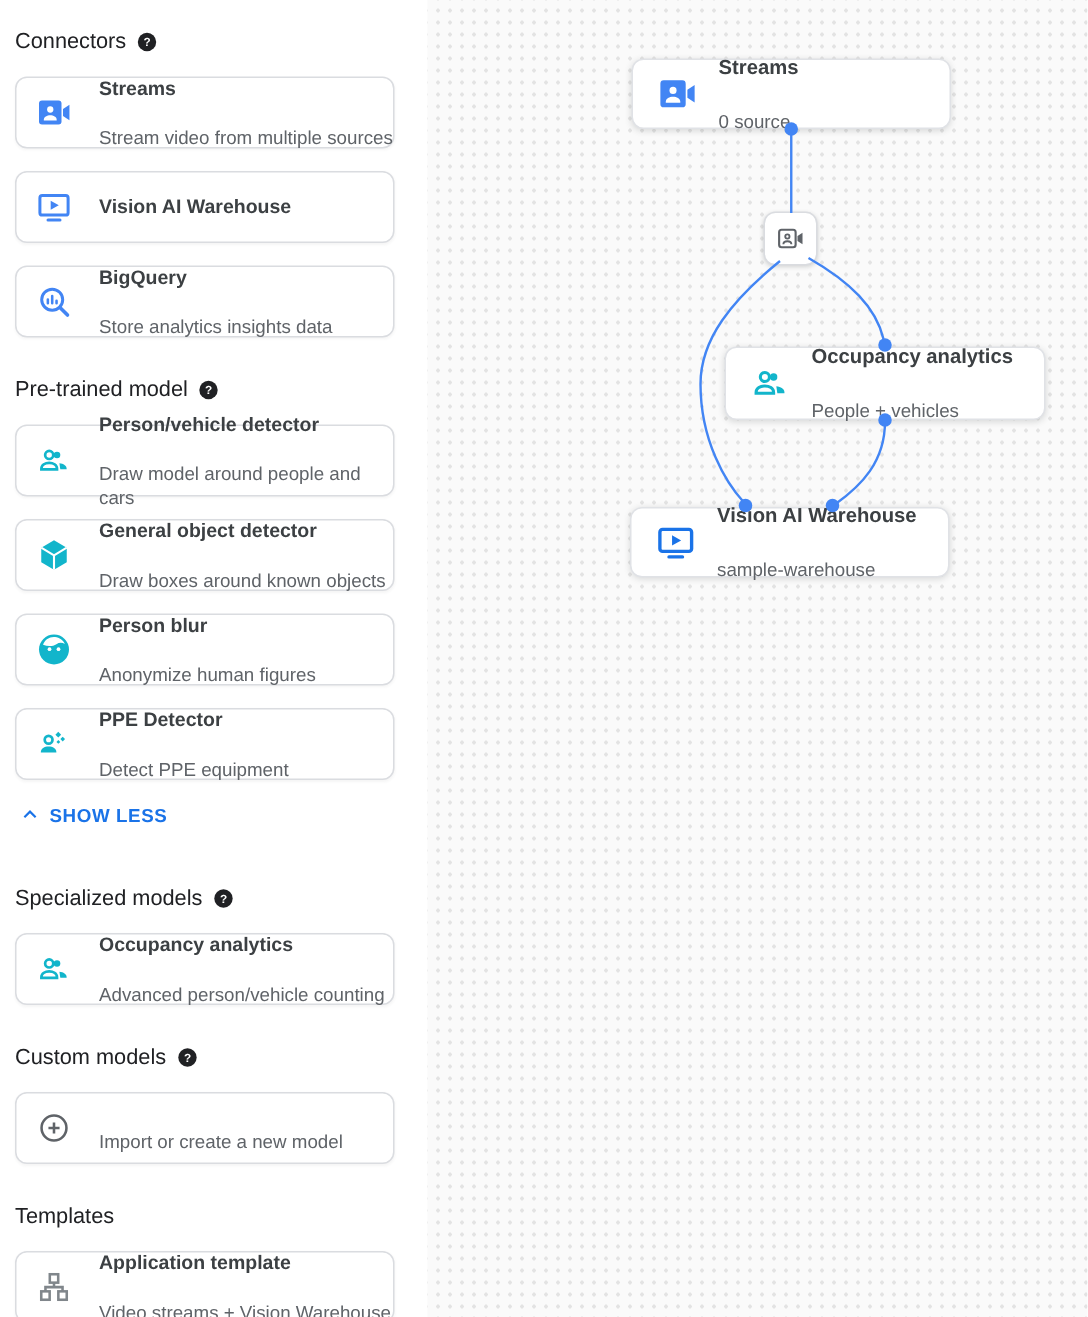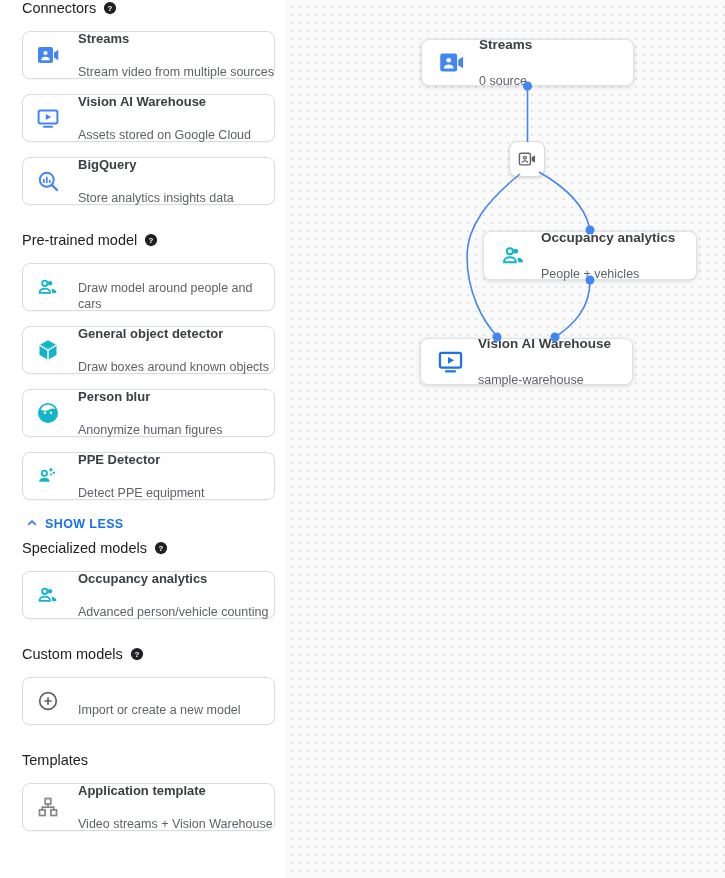--- a/index.html
+++ b/index.html
@@ -1,26 +1,26 @@
 <!DOCTYPE html>
 <html><head>
 <meta charset="utf-8">
 <style>
   * { margin:0; padding:0; box-sizing:border-box; }
   html,body { width:725px; height:878px; overflow:hidden; background:#fff;
               font-family:"Liberation Sans", sans-serif; }
   .app { position:relative; width:725px; height:878px; }
 
   
-  .sidebar { position:absolute; left:12px; top:0; width:285px; height:720px;
-             background:#fff; padding:0 0 0 10px; }
+  .sidebar { position:absolute; left:0; top:0; width:285px; height:720px;
+             background:#fff; padding:20px 0 0 10px; }
   .section-label { display:flex; align-items:center; gap:7px;
                    font-size:14.5px; color:#202124; margin:27px 0 15px 0; }
   .section-label.first { margin-top:0; }
-  .section-label.after-showless { margin-top:9px; }
+  .section-label.after-showless { margin-top:40px; }
   .help-btn { width:14px; height:14px; display:inline-flex; cursor:pointer; }
   .card { width:253px; height:48px; background:#fff; border:1px solid #dadce0;
           border-radius:8px; display:flex; align-items:center; margin-bottom:15px;
           cursor:grab; box-shadow:0 1px 2px rgba(60,64,67,0.05); }
   .card .ic { width:24px; height:24px; margin:0 18px 0 13px; flex:0 0 auto;
               display:flex; align-items:center; justify-content:center; }
   .card .t { font-size:13px; font-weight:bold; color:#3c4043; line-height:16px; }
   .card .s { font-size:12.5px; color:#5f6368; line-height:16px; margin-top:17px; }
   .showless { display:flex; align-items:flex-end; gap:5px; margin:7px 0 0 2px;
               color:#1a73e8; font-size:12.5px; font-weight:bold;
@@ -82,21 +82,20 @@
     <div class="card">
       <span class="ic">
         <svg viewBox="0 0 24 24" width="24" height="24" fill="none">
             <rect x="2.6" y="4.4" width="18.8" height="13" rx="1.6" stroke="#4285f4" stroke-width="2"></rect>
             <polygon points="9.8,7.9 15.2,10.9 9.8,13.9" fill="#4285f4"></polygon>
             <path d="M8 20.7h8" stroke="#4285f4" stroke-width="2" stroke-linecap="round"></path>
           </svg>
       </span>
       <div class="ct">
           <div class="t">Vision AI Warehouse</div>
-      <div class="s">Assets stored on Google Cloud</div>
         </div>
     </div>
 
     <div class="card">
       <span class="ic">
         <svg viewBox="0 0 24 24" width="24" height="24" fill="none">
             <circle cx="10.8" cy="10.8" r="7" stroke="#4285f4" stroke-width="2"></circle>
             <path d="M16.3 16.3L21 21" stroke="#4285f4" stroke-width="2.4" stroke-linecap="round"></path>
             <path d="M7.9 10.6v2.6M10.8 8.4v4.8M13.7 11.5v1.7" stroke="#4285f4" stroke-width="1.7" stroke-linecap="round"></path>
           </svg>
@@ -120,20 +119,21 @@
     <div class="card">
       <span class="ic">
         <svg viewBox="0 0 24 24" width="24" height="24">
             <circle cx="14" cy="8.3" r="2.2" fill="#12b5cb"></circle>
             <path d="M15.6 13.8c2.7.3 4.8 1.6 4.8 3.6v.5h-4.2z" fill="#12b5cb"></path>
             <circle cx="8.8" cy="8.3" r="2.7" fill="#fff" stroke="#12b5cb" stroke-width="1.8"></circle>
             <path d="M3.6 17.5c0-2.6 2.6-3.9 5.2-3.9s5.2 1.3 5.2 3.9v.4H3.6z" fill="#fff" stroke="#12b5cb" stroke-width="1.8"></path>
           </svg>
       </span>
       <div class="ct">
+          <div class="t">Person/vehicle detector</div>
       <div class="s">Draw model around people and cars</div>
         </div>
     </div>
 
     <div class="card">
       <span class="ic">
         <svg viewBox="0 0 24 24" width="24" height="24">
             <path d="M12 2.2l8.5 4.9v9.8L12 21.8l-8.5-4.9V7.1z" fill="#12b5cb"></path>
             <path d="M12 12.2L3.5 7.1M12 12.2l8.5-5.1M12 12.2v9.6" stroke="#fff" stroke-width="1.4"></path>
           </svg>

